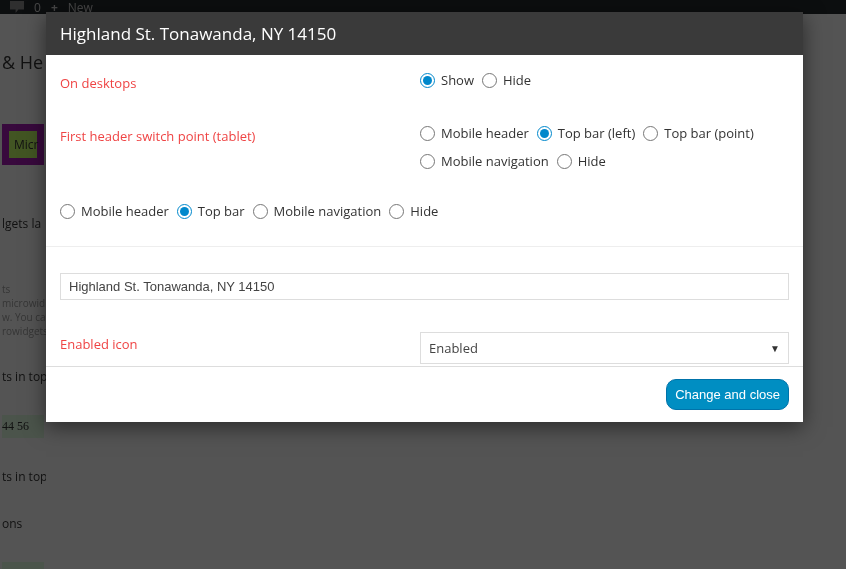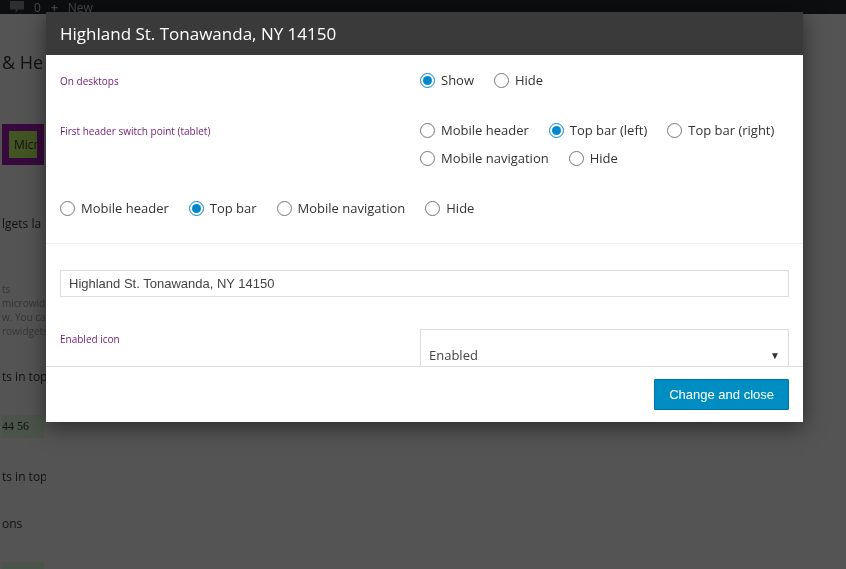--- a/index.html
+++ b/index.html
@@ -56,30 +56,30 @@
     background: #fff;
   }
   .form-row {
     display: flex;
     padding: 16px 14px;
     align-items: flex-start;
   }
   .form-label {
     width: 360px;
     padding-top: 3px;
-    color: #701a75;
-    font-size: 10px;
+    color: #ef4444;
+    font-size: 13px;
   }
   .form-control {
     flex: 1;
   }
   .radio-line {
     display: flex;
     flex-wrap: wrap;
-    gap: 18px 20px;
+    gap: 18px 8px;
     align-items: flex-start;
     margin-bottom: 10px;
   }
   .radio-line:last-child { margin-bottom: 0; }
   label.radio {
     display: inline-flex;
     align-items: center;
     gap: 6px;
     font-size: 13px;
     color: #333;
@@ -99,21 +99,21 @@
     width: 100%;
     padding: 5px 8px;
     border: 1px solid #ddd;
     font-size: 13px;
     color: #444;
     background: #fff;
   }
   .select {
     width: 100%;
     border: 1px solid #ddd;
-    padding: 16px 8px;
+    padding: 6px 8px;
     font-size: 13px;
     background: #fff;
     position: relative;
     display: flex;
     justify-content: space-between;
     align-items: center;
     cursor: pointer;
   }
   .select .caret {
     font-size: 10px;
@@ -141,23 +141,23 @@
     border-top: 1px solid #ddd;
     padding: 12px 14px;
     display: flex;
     justify-content: flex-end;
     background: #fff;
   }
   .btn-primary {
     background: #008ec2;
     border: 1px solid #0073aa;
     color: #fff;
-    padding: 7px 14px;
-    font-size: 13px;
-    border-radius: 1px;
+    padding: 7px 8px;
+    font-size: 13px;
+    border-radius: 10px;
     cursor: pointer;
   }
 </style>
 </head>
 <body>
 
 <div class="bg-topbar">
   <span class="comment-ico"></span>
   <span>0</span>
   <span class="plus">+</span>
@@ -208,21 +208,21 @@
           <label class="radio">
             <input type="radio" name="tab" style="">
             <span>Mobile header</span>
           </label>
           <label class="radio">
             <input type="radio" name="tab" checked="" style="">
             <span>Top bar (left)</span>
           </label>
           <label class="radio">
             <input type="radio" name="tab" style="">
-            <span>Top bar (right)</span>
+            <span>Top bar (point)</span>
           </label>
         </div>
         <div class="radio-line">
           <label class="radio">
             <input type="radio" name="tab" style="">
             <span>Mobile navigation</span>
           </label>
           <label class="radio">
             <input type="radio" name="tab" style="">
             <span>Hide</span>

